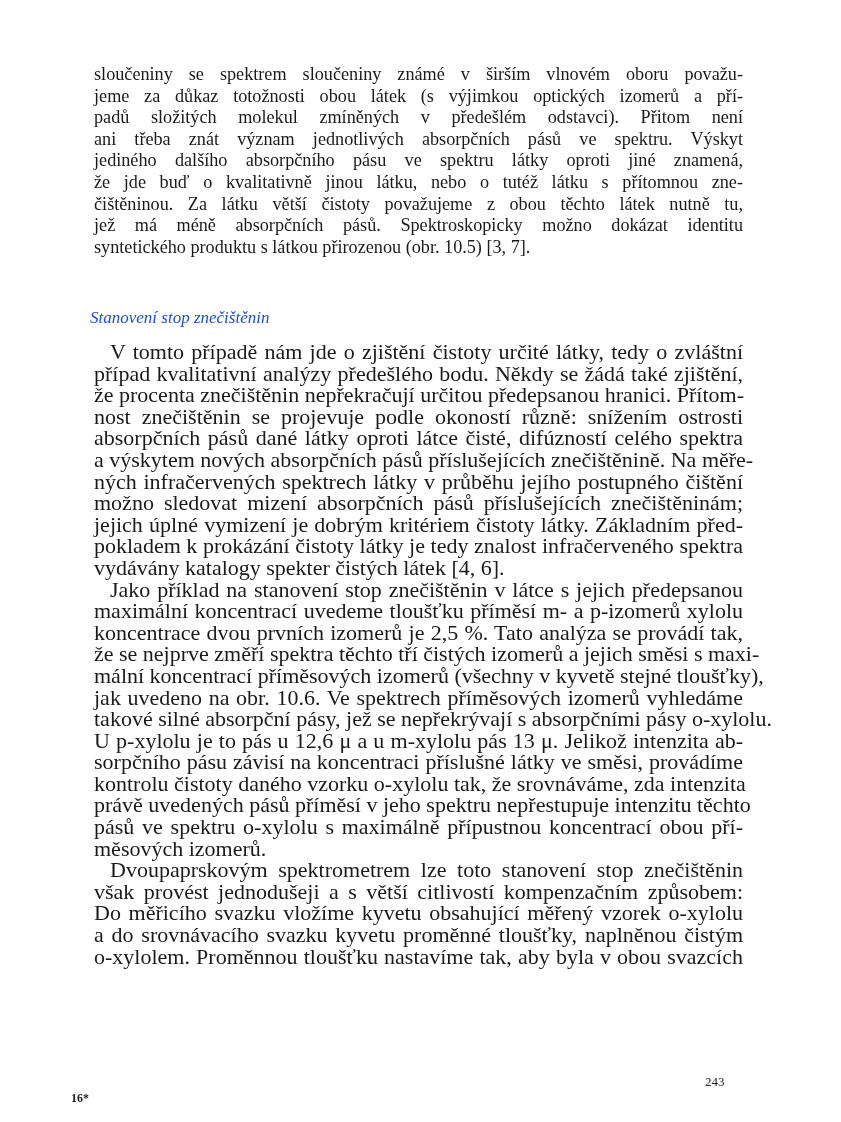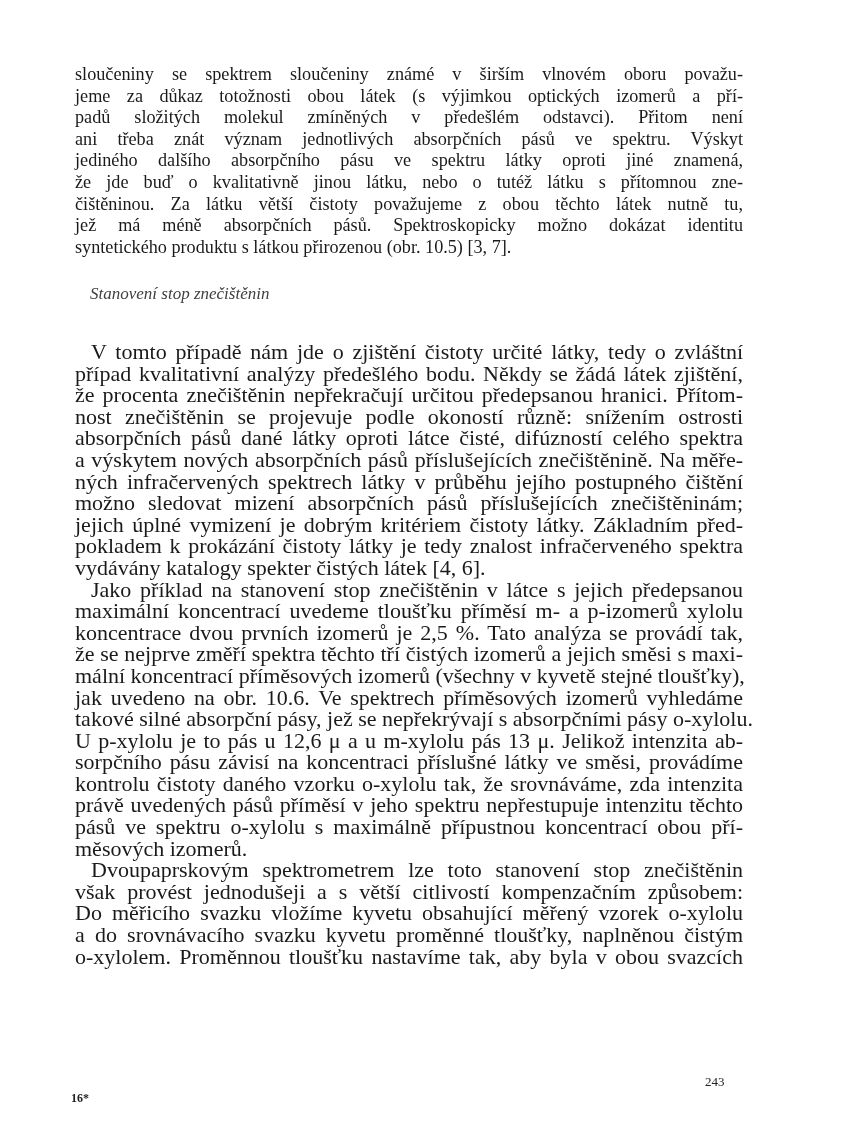--- a/index.html
+++ b/index.html
@@ -2,27 +2,27 @@
 <html><head>
 <meta charset="utf-8">
 <style>
   html, body { margin: 0; padding: 0; background: #ffffff; }
   body { width: 841px; height: 1122px; position: relative; overflow: hidden; }
   .page {
     position: absolute; left: 75px; top: 64px; width: 668px;
     font-family: "Liberation Serif", "DejaVu Serif", serif;
     font-size: 18.2px; line-height: 21.6px; color: #1a1a1a;
   }
-  .line { display: block; white-space: nowrap; text-align: justify; text-align-last: justify; }
+  .line { display: block; white-space: nowrap; text-align: justify; text-align-last: justify; margin-left: 19px; }
   .line.last { text-align-last: left; }
   .indent { padding-left: 16px; }
   .heading {
-    position: absolute; left: 90px; top: 284px;
+    position: absolute; left: 90px; top: 308px;
     font-family: "Liberation Serif", "DejaVu Serif", serif;
-    font-style: italic; font-size: 17px; color: #404040;
+    font-style: italic; font-size: 17px; color: #1d4ed8;
   }
   .block2 { position: absolute; left: 75px; top: 341px; width: 668px;
     font-family: "Liberation Serif", "DejaVu Serif", serif;
     font-size: 22px; line-height: 21.6px; color: #1a1a1a; }
   .footer-left { position: absolute; left: 71px; top: 1083px;
     font-family: "Liberation Serif", serif; font-size: 12px; font-weight: bold; color: #222; margin-top: 8px; }
   .footer-right { position: absolute; left: 705px; top: 1074px;
     font-family: "Liberation Serif", serif; font-size: 13px; color: #222; }
 </style>
 </head>
@@ -38,21 +38,21 @@
   <span class="line">čištěninou. Za látku větší čistoty považujeme z obou těchto látek nutně tu,</span>
   <span class="line">jež má méně absorpčních pásů. Spektroskopicky možno dokázat identitu</span>
   <span class="line last">syntetického produktu s látkou přirozenou (obr. 10.5) [3, 7].</span>
 </div>
 
 <div class="heading">Stanovení stop znečištěnin</div>
 
 <div class="block2">
   <div>
     <span class="line indent">V tomto případě nám jde o zjištění čistoty určité látky, tedy o zvláštní</span>
-    <span class="line">případ kvalitativní analýzy předešlého bodu. Někdy se žádá látek zjištění,</span>
+    <span class="line">případ kvalitativní analýzy předešlého bodu. Někdy se žádá také zjištění,</span>
     <span class="line">že procenta znečištěnin nepřekračují určitou předepsanou hranici. Přítom-</span>
     <span class="line">nost znečištěnin se projevuje podle okoností různě: snížením ostrosti</span>
     <span class="line">absorpčních pásů dané látky oproti látce čisté, difúzností celého spektra</span>
     <span class="line">a výskytem nových absorpčních pásů příslušejících znečištěnině. Na měře-</span>
     <span class="line">ných infračervených spektrech látky v průběhu jejího postupného čištění</span>
     <span class="line">možno sledovat mizení absorpčních pásů příslušejících znečištěninám;</span>
     <span class="line">jejich úplné vymizení je dobrým kritériem čistoty látky. Základním před-</span>
     <span class="line">pokladem k prokázání čistoty látky je tedy znalost infračerveného spektra</span>
     <span class="line last">vydávány katalogy spekter čistých látek [4, 6].</span>
   </div>

